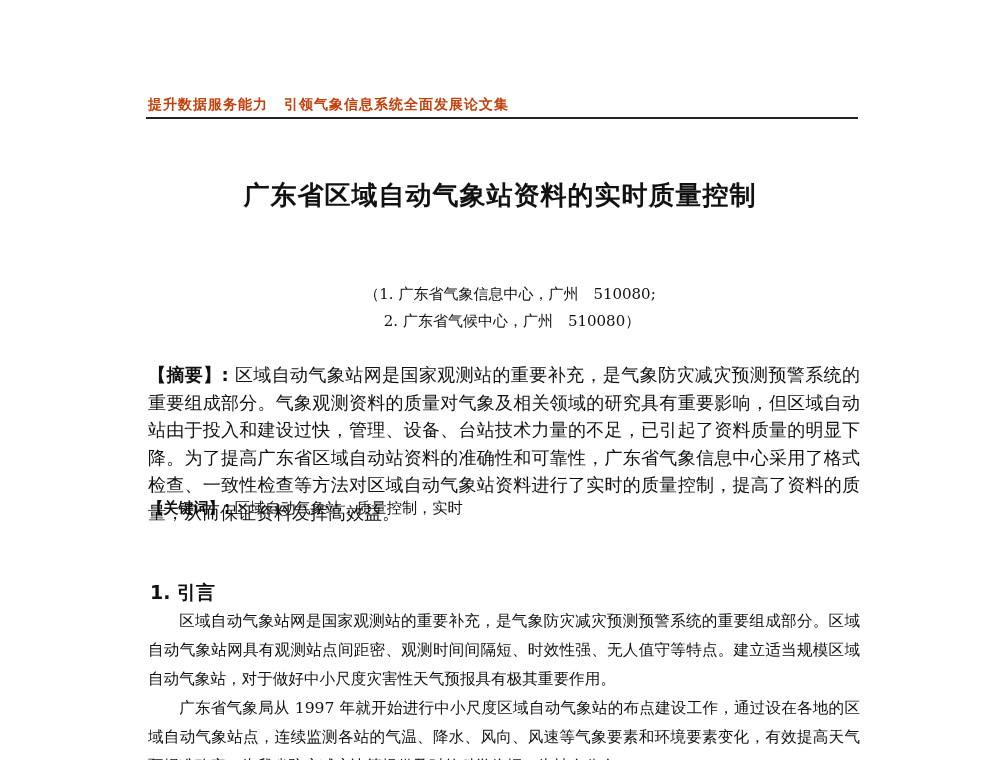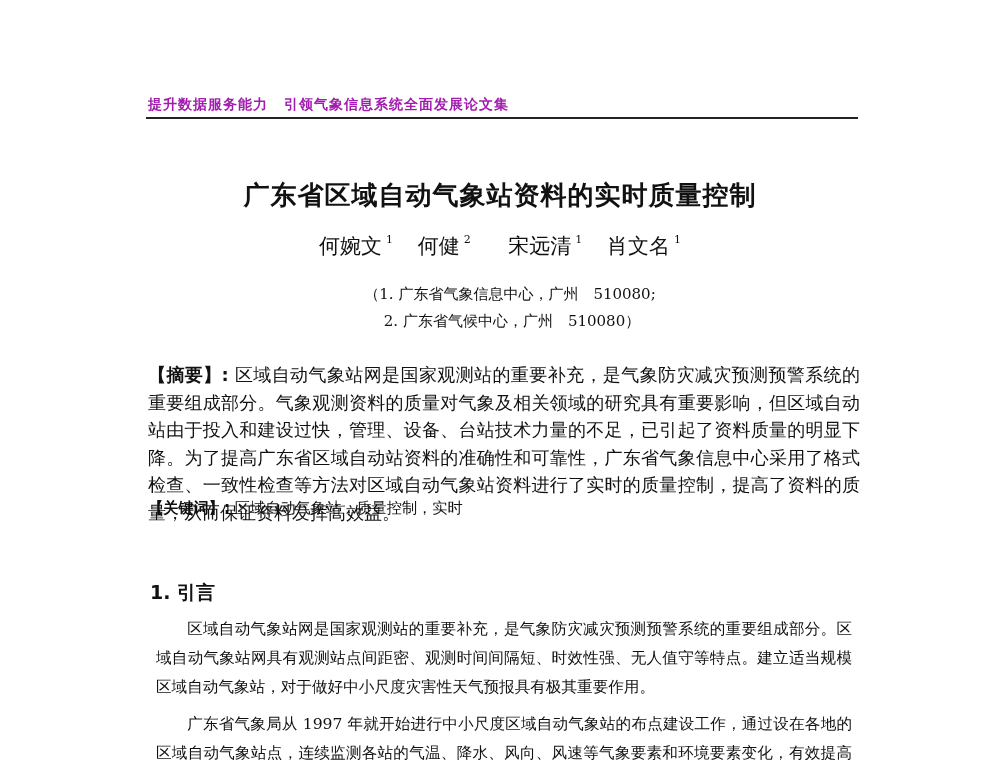--- a/index.html
+++ b/index.html
@@ -1,57 +1,51 @@
 <!DOCTYPE html>
 <html><head>
 <meta charset="utf-8">
 <style>
   html, body { margin: 0; padding: 0; background: #ffffff; }
   body { width: 1000px; height: 760px; position: relative; overflow: hidden;
          font-family: "DejaVu Serif", "Liberation Serif", serif; color: #111; }
   .page { position: absolute; left: 0; top: 0; width: 1000px; height: 760px; }
   .running-head { position: absolute; left: 148px; top: 96px; font-size: 14px; font-weight: bold;
-                  font-family: "DejaVu Sans", sans-serif; letter-spacing: 1px; color: #a21caf; }
+                  font-family: "DejaVu Sans", sans-serif; letter-spacing: 1px; color: #c2410c; }
   .running-head .gap { display: inline-block; width: 16px; }
   .head-rule { position: absolute; left: 146px; top: 117px; width: 712px; height: 2px; background: #222; }
   .title { position: absolute; left: 0; width: 1000px; top: 178px; text-align: center;
            font-family: "DejaVu Sans", sans-serif; font-weight: bold; font-size: 26px; letter-spacing: 1px; }
   .authors { position: absolute; left: 0; width: 1000px; top: 232px; text-align: center; font-size: 21px; }
   .authors .author { margin: 0 9px; }
   .authors sup { font-size: 11px; vertical-align: 10px; margin-left: 4px; }
   .affil { position: absolute; left: 0; width: 1000px; text-align: center; font-size: 15px; }
   .affil1 { top: 285px; padding-left: 10px; }
   .affil2 { top: 312px; padding-left: 12px; }
   .abstract { position: absolute; left: 148px; top: 361px; width: 712px; font-size: 18px;
               line-height: 27.5px; text-align: justify; }
   .abstract .label, .keywords .label { font-weight: bold; font-family: "DejaVu Sans", sans-serif; }
   .keywords { position: absolute; left: 148px; top: 498px; font-size: 15.2px; }
   .section-head { position: absolute; left: 150px; top: 580px; font-size: 19px; font-weight: bold;
                   font-family: "DejaVu Sans", sans-serif; }
   .body-text { position: absolute; left: 148px; top: 607px; width: 712px; font-size: 15.6px;
                line-height: 29px; text-align: justify; }
-  .body-text p { margin: 8px; text-indent: 2em; }
+  .body-text p { margin: 0; text-indent: 2em; }
 </style>
 </head>
 <body>
 
 <div class="page">
   <div class="running-head">
     <span>提升数据服务能力</span><span class="gap"></span><span>引领气象信息系统全面发展论文集</span>
   </div>
   <div class="head-rule"></div>
 
   <div class="title">广东省区域自动气象站资料的实时质量控制</div>
 
-  <div class="authors">
-    <span class="author"><span>何婉文</span><sup>1</sup></span>
-    <span class="author"><span>何健</span><sup>2</sup></span>
-    <span class="author" style="margin-left:22px"><span>宋远清</span><sup>1</sup></span>
-    <span class="author"><span>肖文名</span><sup>1</sup></span>
-  </div>
 
   <div class="affil affil1">（1. 广东省气象信息中心，广州　510080;</div>
   <div class="affil affil2">2. 广东省气候中心，广州　510080）</div>
 
   <div class="abstract">
     <span class="label">【摘要】:</span>
     <span>区域自动气象站网是国家观测站的重要补充，是气象防灾减灾预测预警系统的重要组成部分。气象观测资料的质量对气象及相关领域的研究具有重要影响，但区域自动站由于投入和建设过快，管理、设备、台站技术力量的不足，已引起了资料质量的明显下降。为了提高广东省区域自动站资料的准确性和可靠性，广东省气象信息中心采用了格式检查、一致性检查等方法对区域自动气象站资料进行了实时的质量控制，提高了资料的质量，从而保证资料发挥高效益。</span>
   </div>
 
   <div class="keywords">

